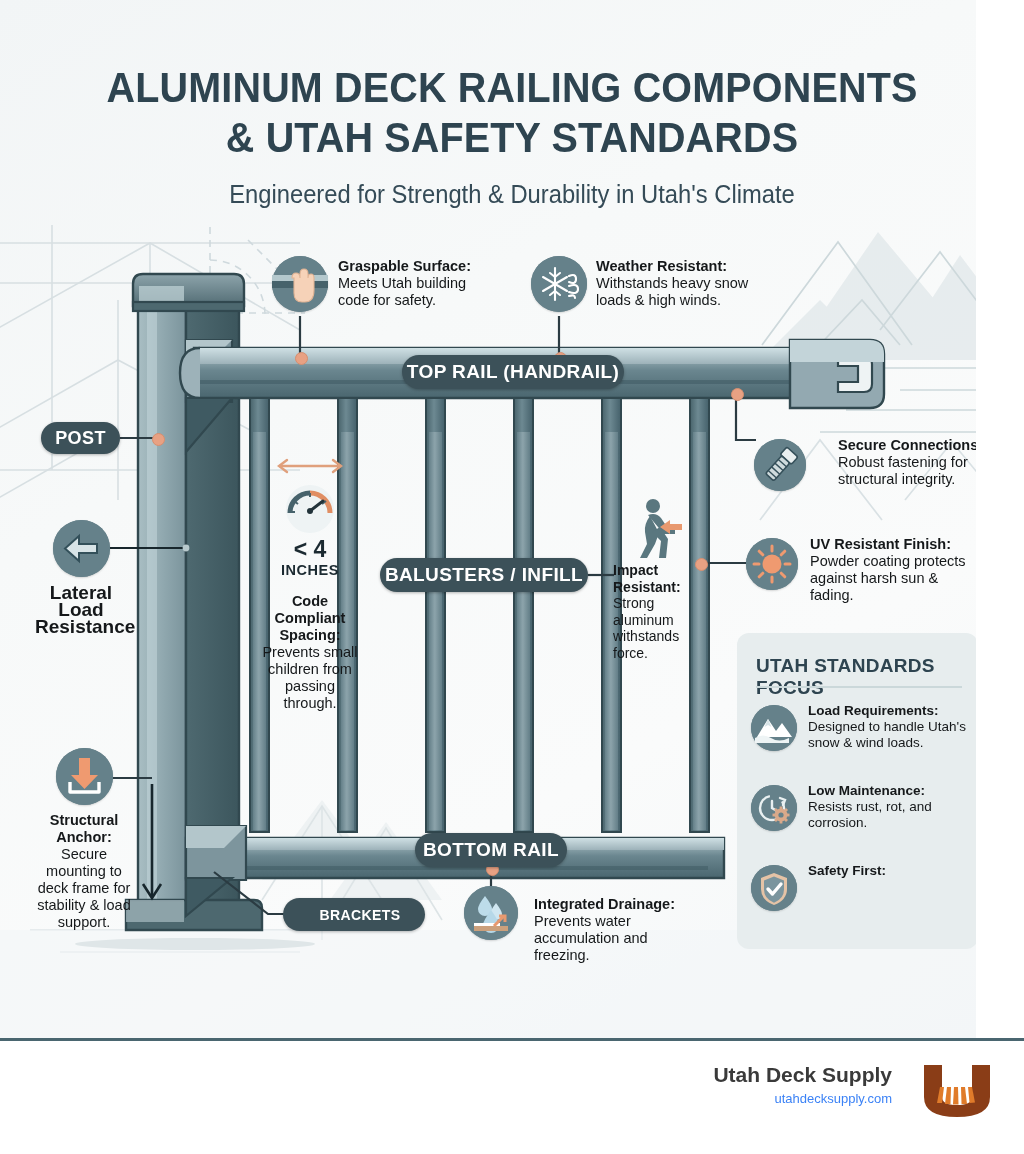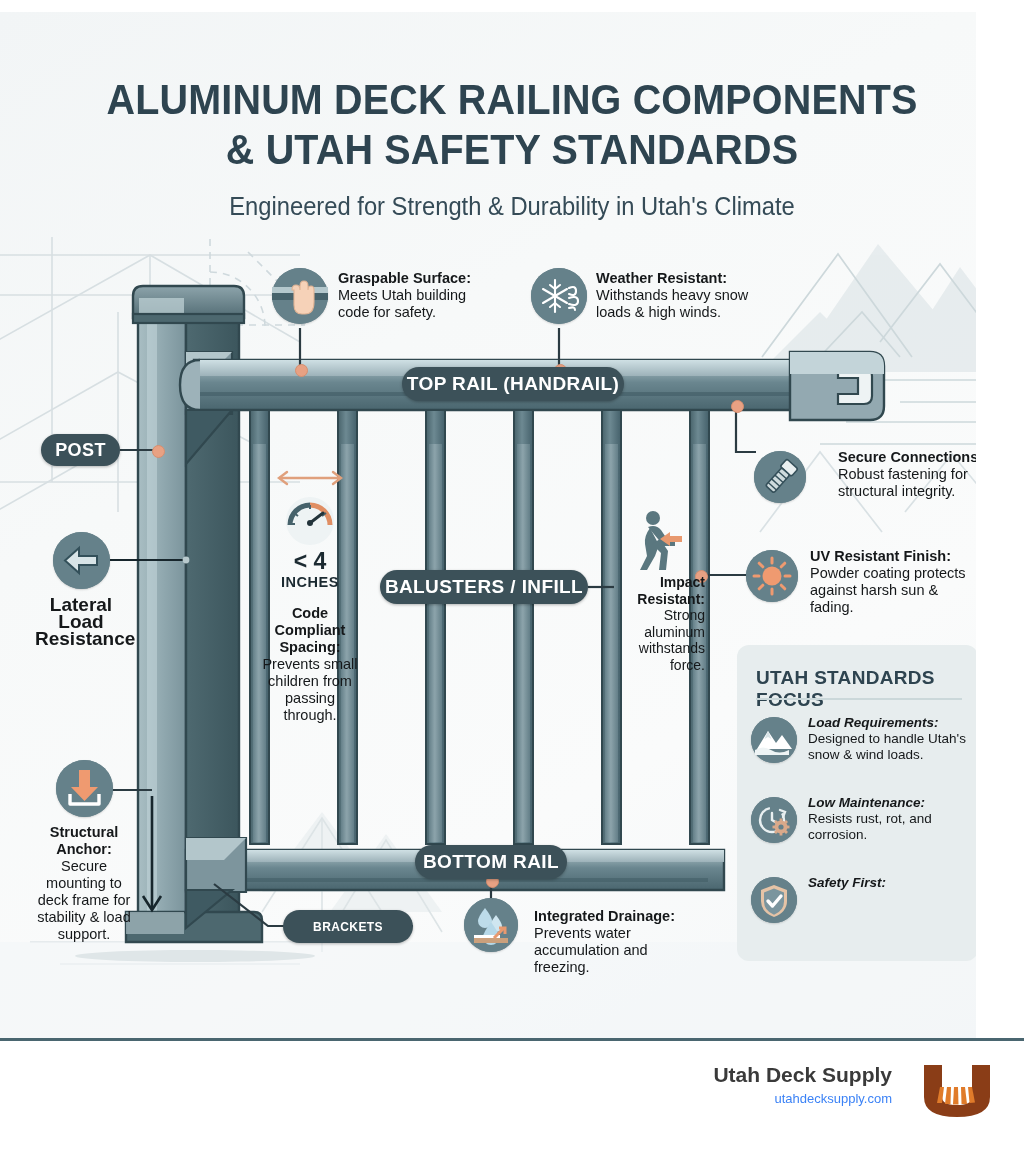--- a/index.html
+++ b/index.html
@@ -6,21 +6,21 @@
   body{
     width:1024px;height:1154px;
     background:#ffffff;
     font-family:"Liberation Sans", sans-serif;
     overflow:hidden;
   }
   .page{position:relative;width:1024px;height:1154px;overflow:hidden;}
 
   
   .canvas{
-    position:absolute;left:0;top:12px;width:976px;height:1038px;
+    position:absolute;left:0;top:0;width:976px;height:1038px;
     background:linear-gradient(150deg,#f2f5f6 0%,#f7f9f9 35%,#fafbfb 70%,#f4f7f8 100%);
     overflow:hidden;
   }
   .bg-art{position:absolute;left:0;top:0;width:1024px;height:1038px;}
 
   
   .title{
     position:absolute;left:0;top:63px;width:1024px;text-align:center;
     font-family:"Liberation Sans Narrow","Liberation Sans",sans-serif;
     font-weight:bold;font-size:42px;line-height:50px;letter-spacing:.2px;
@@ -41,21 +41,21 @@
     position:absolute;background:#3c5159;color:#ffffff;border-radius:20px;
     font-family:"Liberation Sans Narrow","Liberation Sans",sans-serif;
     font-weight:bold;letter-spacing:.4px;text-align:center;
     display:flex;align-items:center;justify-content:center;
     box-shadow:0 1px 3px rgba(0,0,0,.28);
   }
   .pill-toprail{left:402px;top:355px;width:222px;height:34px;font-size:19px;}
   .pill-balusters{left:380px;top:558px;width:208px;height:34px;font-size:19px;}
   .pill-bottomrail{left:415px;top:833px;width:152px;height:34px;font-size:19px;}
   .pill-post{left:41px;top:422px;width:79px;height:32px;font-size:18px;}
-  .pill-brackets{left:283px;top:898px;width:130px;height:33px;font-size:12px;}
+  .pill-brackets{left:283px;top:898px;width:130px;height:33px;font-size:14px;padding-left:12px;}
 
   
   .callout{position:absolute;}
   .ico{
     position:absolute;border-radius:50%;background:#65818a;
     display:flex;align-items:center;justify-content:center;
     box-shadow:0 1px 2px rgba(0,0,0,.16);
   }
   .ico svg{display:block;}
   .ctext{position:absolute;font-size:14.5px;line-height:17px;color:#15181a;}
@@ -71,33 +71,33 @@
   .panel-title{
     position:absolute;left:19px;top:22px;width:205px;
     font-family:"Liberation Sans Narrow","Liberation Sans",sans-serif;
     font-weight:bold;font-size:19px;color:#2e4450;letter-spacing:.3px;
   }
   .panel-rule{position:absolute;left:19px;top:53px;width:206px;height:2px;background:#cbd8da;}
   .prow{position:absolute;left:14px;width:222px;}
   .prow .ico{left:0;top:0;width:46px;height:46px;}
   .prow .ptxt{position:absolute;left:57px;top:-2px;width:168px;
        font-size:13.5px;line-height:16.2px;color:#15181a;}
-  .prow .ptxt b{display:block;font-weight:bold;font-style:italic;}
+  .prow .ptxt b{display:block;font-weight:bold;}
 
   
   .spacing{position:absolute;left:258px;top:455px;width:104px;text-align:center;}
   .spacing .arrowline{position:relative;height:22px;}
   .spacing .gauge{margin:2px auto 0;width:56px;height:56px;}
   .num{font-weight:bold;font-size:23px;color:#1b2a31;line-height:24px;margin-top:2px;}
   .inch{font-weight:bold;font-size:14.5px;color:#1b2a31;letter-spacing:.5px;line-height:18px;}
   .sp-body{font-size:14.5px;line-height:17px;color:#15181a;margin-top:14px;}
   .sp-body b{display:block;font-weight:bold;}
 
   
-  .impact{position:absolute;left:613px;top:498px;width:92px;text-align:right;}
+  .impact{position:absolute;left:613px;top:498px;width:92px;text-align:left;}
   .impact .fig{width:58px;height:62px;margin:0 auto;}
   .impact .itxt{font-size:14px;line-height:16.6px;color:#15181a;margin-top:2px;}
   .impact .itxt b{display:block;font-weight:bold;}
 
   
   .lateral{position:absolute;left:35px;top:520px;width:92px;text-align:center;}
   .lateral .ico{position:relative;margin:0 auto;width:57px;height:57px;}
   .lateral .ltxt{margin-top:7px;font-size:19px;line-height:17px;font-weight:bold;color:#15181a;}
 
   .anchor{position:absolute;left:32px;top:748px;width:104px;text-align:center;}

